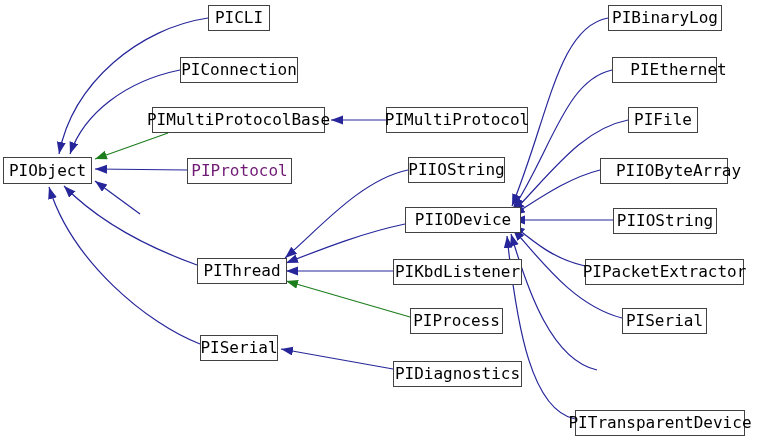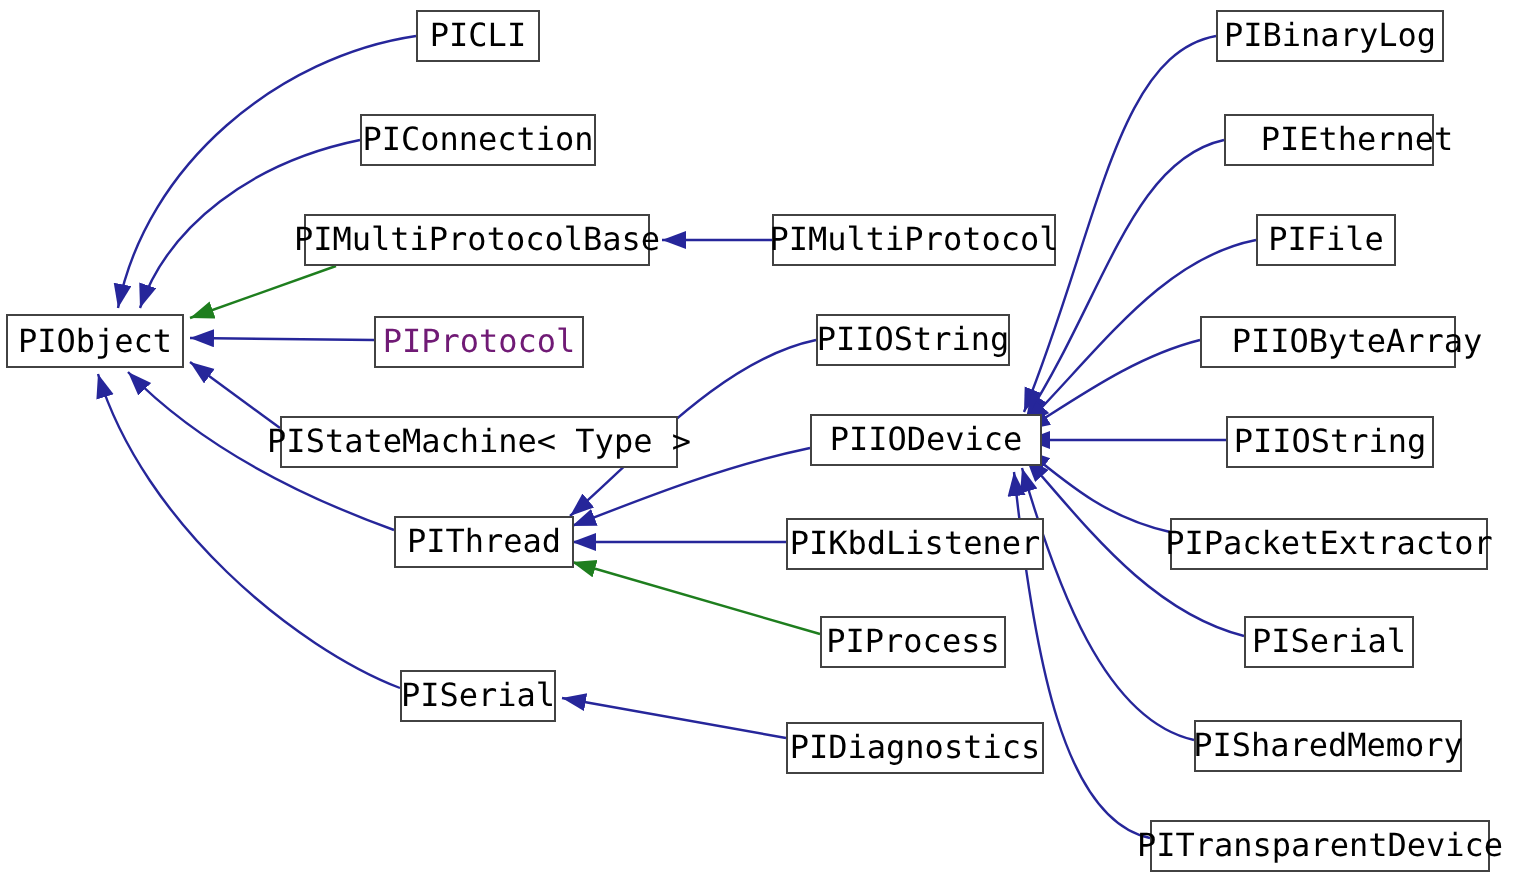--- a/index.html
+++ b/index.html
@@ -50,32 +50,30 @@
       <path d="M622,318 C575,306 543,263 513,229" fill="none" stroke="#26269a" stroke-width="1.2" marker-end="url(#arrow-public)"></path>
       <path d="M597,370 C552,360 528,292 511,234" fill="none" stroke="#26269a" stroke-width="1.2" marker-end="url(#arrow-public)"></path>
       <path d="M575,419 C532,410 517,330 507,236" fill="none" stroke="#26269a" stroke-width="1.2" marker-end="url(#arrow-public)"></path>
     </svg>
   <div id="nodes-layer">
       <div class="node" style="left: 3px; top: 157px; width: 89px; height: 27px; border-color: rgb(66, 66, 66); background: rgb(255, 255, 255); color: rgb(0, 0, 0);">PIObject</div>
       <div class="node" style="left: 208px; top: 5px; width: 62px; height: 26px; border-color: rgb(66, 66, 66); background: rgb(255, 255, 255); color: rgb(0, 0, 0);">PICLI</div>
       <div class="node" style="left: 180px; top: 57px; width: 118px; height: 26px; border-color: rgb(66, 66, 66); background: rgb(255, 255, 255); color: rgb(0, 0, 0); text-align: right;">PIConnection</div>
       <div class="node" style="left: 152px; top: 107px; width: 173px; height: 26px; border-color: rgb(66, 66, 66); background: rgb(255, 255, 255); color: rgb(0, 0, 0);">PIMultiProtocolBase</div>
       <div class="node" style="left: 187px; top: 158px; width: 105px; height: 26px; border-color: rgb(66, 66, 66); background: rgb(255, 255, 255); color: #701a75;">PIProtocol</div>
-      <div class="node" style="left: 140px; top: 208px; width: 199px; height: 26px; border-color: rgb(66, 66, 66); background: rgb(255, 255, 255); color: rgb(0, 0, 0);">PIStateMachine&lt; Type &gt;</div>
       <div class="node" style="left: 197px; top: 258px; width: 90px; height: 26px; border-color: rgb(66, 66, 66); background: rgb(255, 255, 255); color: rgb(0, 0, 0);">PIThread</div>
       <div class="node" style="left: 200px; top: 335px; width: 78px; height: 26px; border-color: rgb(66, 66, 66); background: rgb(255, 255, 255); color: rgb(0, 0, 0);">PISerial</div>
       <div class="node" style="left: 386px; top: 107px; width: 142px; height: 26px; border-color: rgb(66, 66, 66); background: rgb(255, 255, 255); color: rgb(0, 0, 0);">PIMultiProtocol</div>
       <div class="node" style="left: 408px; top: 157px; width: 97px; height: 26px; border-color: rgb(66, 66, 66); background: rgb(255, 255, 255); color: rgb(0, 0, 0);">PIIOString</div>
       <div class="node" style="left: 405px; top: 207px; width: 116px; height: 26px; border-color: rgb(66, 66, 66); background: rgb(255, 255, 255); color: rgb(0, 0, 0);">PIIODevice</div>
       <div class="node" style="left: 393px; top: 259px; width: 129px; height: 26px; border-color: rgb(66, 66, 66); background: rgb(255, 255, 255); color: rgb(0, 0, 0);">PIKbdListener</div>
       <div class="node" style="left: 410px; top: 308px; width: 93px; height: 26px; border-color: rgb(66, 66, 66); background: rgb(255, 255, 255); color: rgb(0, 0, 0);">PIProcess</div>
       <div class="node" style="left: 393px; top: 361px; width: 129px; height: 26px; border-color: rgb(66, 66, 66); background: rgb(255, 255, 255); color: rgb(0, 0, 0);">PIDiagnostics</div>
       <div class="node" style="left: 608px; top: 5px; width: 114px; height: 26px; border-color: rgb(66, 66, 66); background: rgb(255, 255, 255); color: rgb(0, 0, 0);">PIBinaryLog</div>
       <div class="node" style="left: 612px; top: 57px; width: 105px; height: 26px; border-color: rgb(66, 66, 66); background: rgb(255, 255, 255); color: rgb(0, 0, 0); padding-left: 28px;">PIEthernet</div>
       <div class="node" style="left: 628px; top: 107px; width: 70px; height: 26px; border-color: rgb(66, 66, 66); background: rgb(255, 255, 255); color: rgb(0, 0, 0);">PIFile</div>
       <div class="node" style="left: 600px; top: 158px; width: 128px; height: 26px; border-color: rgb(66, 66, 66); background: rgb(255, 255, 255); color: rgb(0, 0, 0); padding-left: 29px;">PIIOByteArray</div>
       <div class="node" style="left: 613px; top: 208px; width: 104px; height: 26px; border-color: rgb(66, 66, 66); background: rgb(255, 255, 255); color: rgb(0, 0, 0);">PIIOString</div>
       <div class="node" style="left: 585px; top: 259px; width: 159px; height: 26px; border-color: rgb(66, 66, 66); background: rgb(255, 255, 255); color: rgb(0, 0, 0);">PIPacketExtractor</div>
       <div class="node" style="left: 622px; top: 308px; width: 85px; height: 26px; border-color: rgb(66, 66, 66); background: rgb(255, 255, 255); color: rgb(0, 0, 0);">PISerial</div>
-      <div class="node" style="left: 597px; top: 360px; width: 134px; height: 26px; border-color: rgb(66, 66, 66); background: rgb(255, 255, 255); color: rgb(0, 0, 0);">PISharedMemory</div>
       <div class="node" style="left: 575px; top: 410px; width: 170px; height: 26px; border-color: rgb(66, 66, 66); background: rgb(255, 255, 255); color: rgb(0, 0, 0);">PITransparentDevice</div>
     </div>
 </div>
 
 </body></html>

